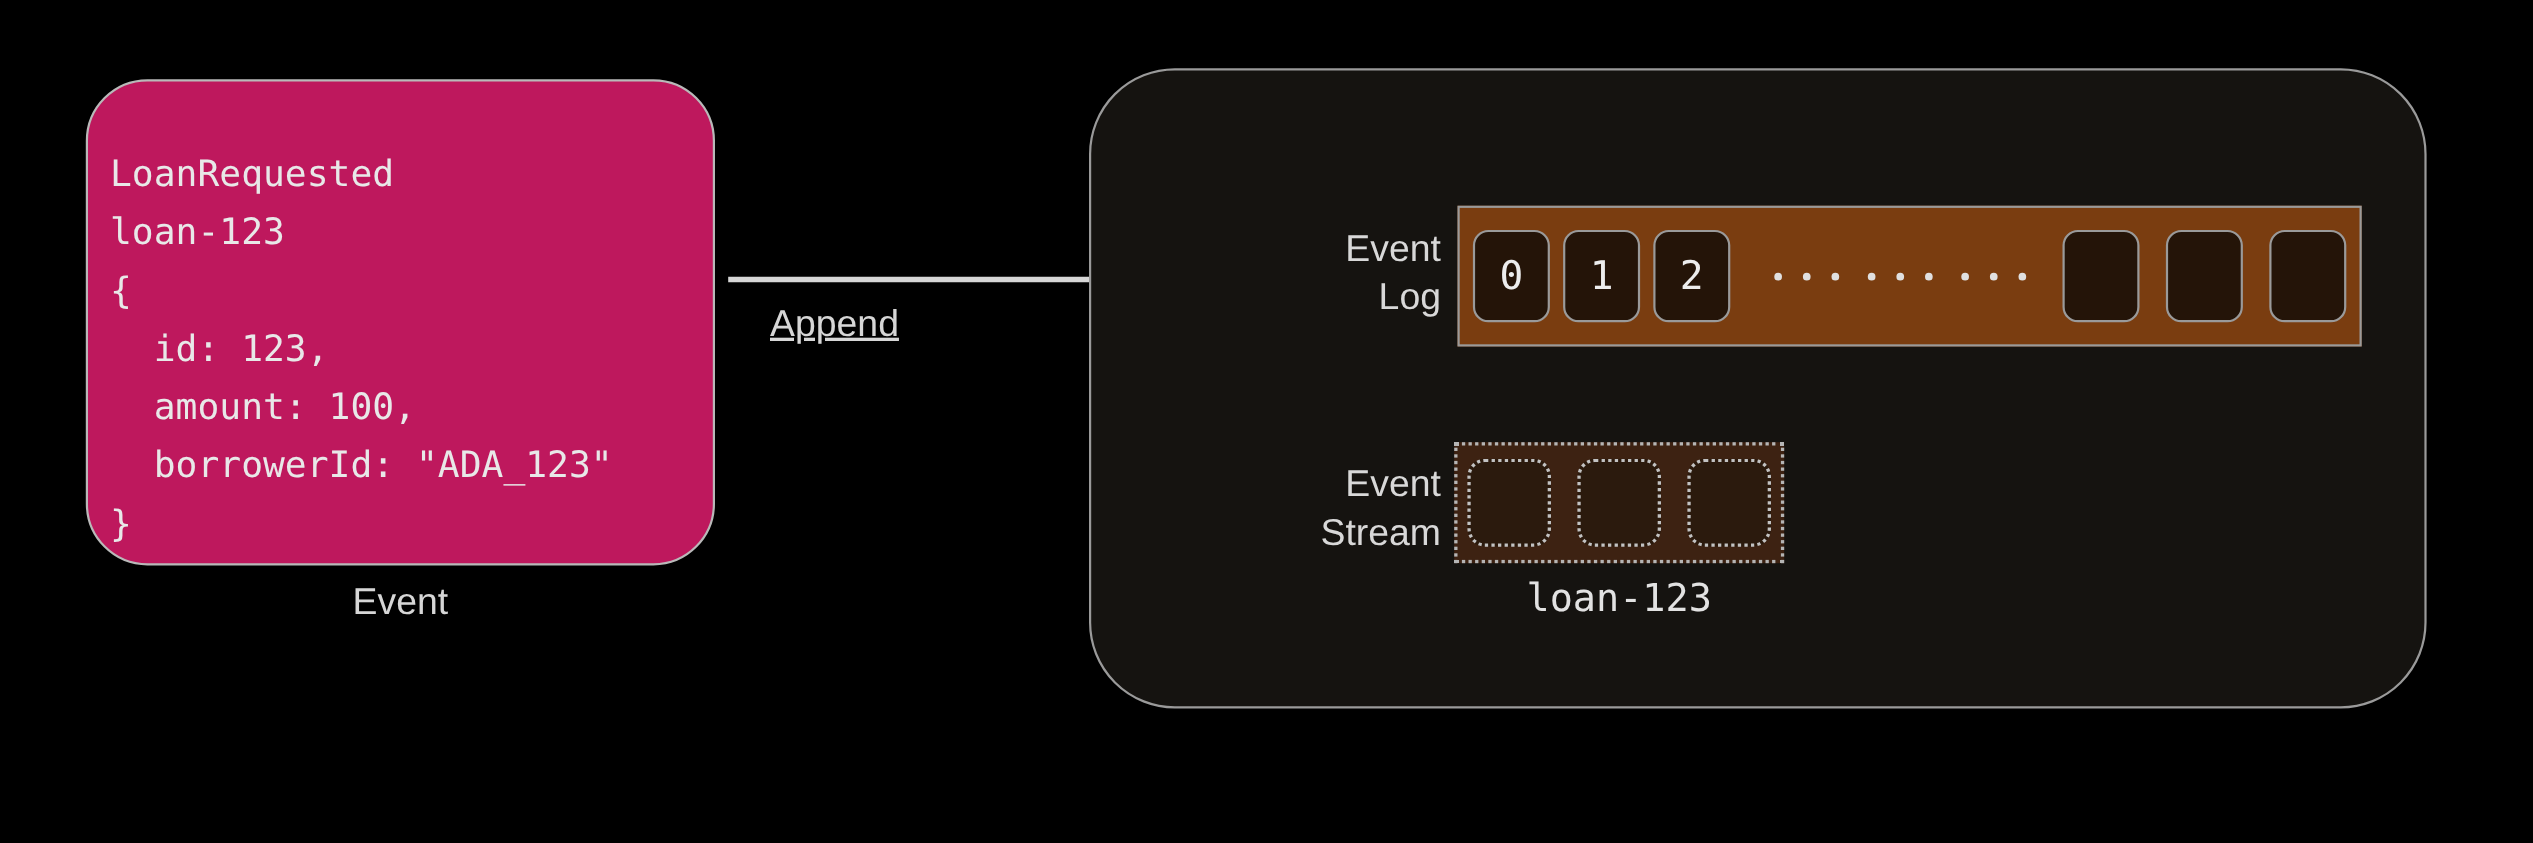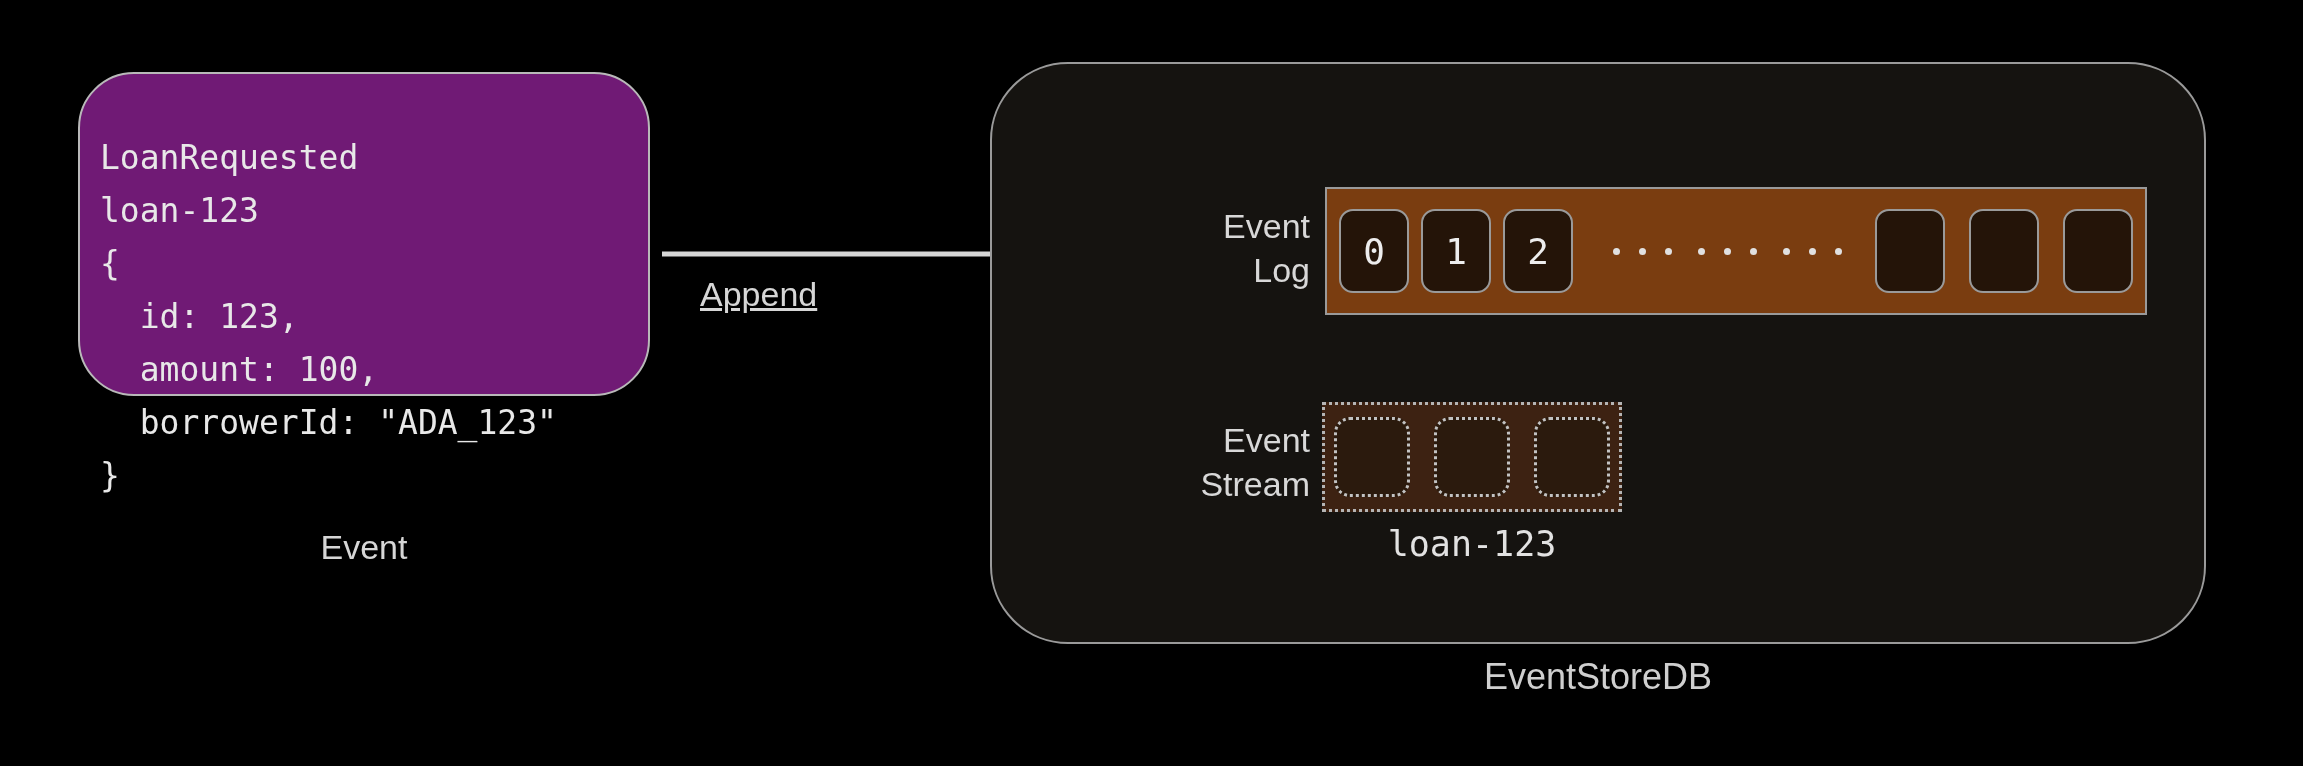--- a/index.html
+++ b/index.html
@@ -20,22 +20,22 @@
     height: 766px;
     background: #000000;
   }
 
   
   .event-card {
     position: absolute;
     left: 78px;
     top: 72px;
     width: 572px;
-    height: 324px;
-    background: #701a75;
+    height: 442px;
+    background: #be185d;
     border: 2px solid #b9b9b9;
     border-radius: 56px;
     box-sizing: border-box;
   }
   .event-code {
     position: absolute;
     left: 20px;
     top: 24px;
     font-family: "DejaVu Sans Mono", "Liberation Mono", monospace;
     font-size: 33px;
@@ -265,15 +265,14 @@
   <div class="row-label label-event-stream">Event
 Stream</div>
 
   <div class="event-stream-box">
     <div class="stream-cell"></div>
     <div class="stream-cell"></div>
     <div class="stream-cell"></div>
   </div>
   <div class="stream-caption">loan-123</div>
 
-  <div class="esdb-caption">EventStoreDB</div>
 
 </div>
 
 </body></html>

